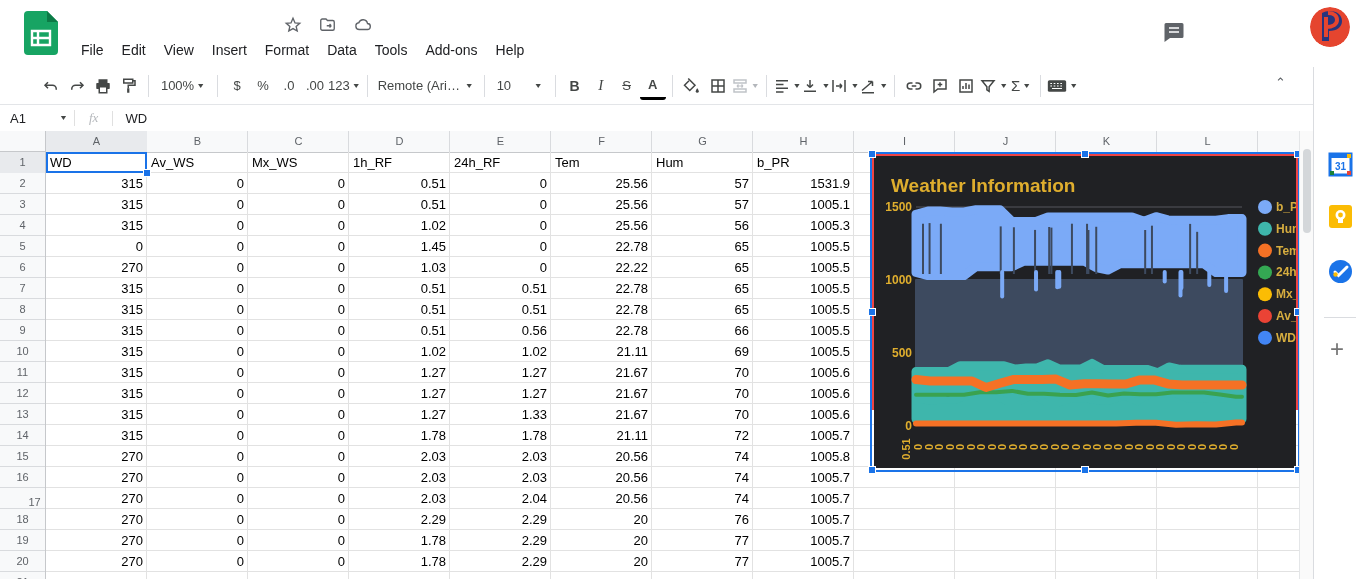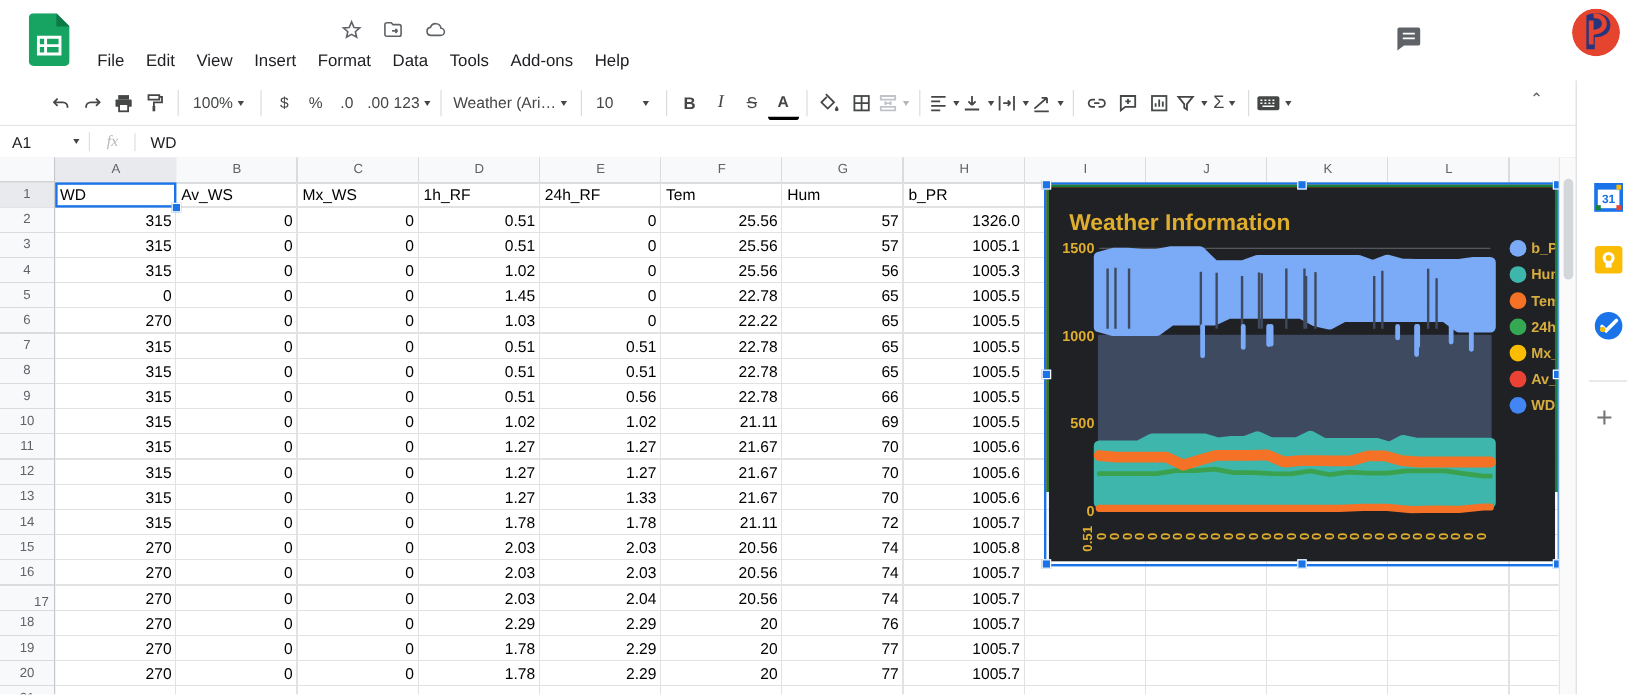--- a/index.html
+++ b/index.html
@@ -47,21 +47,21 @@
   #cells{position:absolute;left:46px;top:21px;width:1253px;height:427px;
       background-image:repeating-linear-gradient(to right,transparent 0 100px,#e2e2e2 100px 101px),
                        repeating-linear-gradient(to bottom,transparent 0 20px,#e2e2e2 20px 21px);}
   .cell{position:absolute;height:21px;width:97px;line-height:21px;font-size:13px;color:#000;overflow:hidden;cursor:cell;}
   .cell.num{text-align:right;}
   .hl{background:#e8eaed;}
   #sel-a1{position:absolute;left:0;top:0;width:101px;height:21px;border:2px solid #1a73e8;box-sizing:border-box;}
   #fill-handle{position:absolute;left:95px;top:15px;width:6px;height:6px;background:#1a73e8;border:1px solid #fff;}
   
   #chart-sel{position:absolute;left:870px;top:152px;width:426px;height:316px;border:2px solid #1a73e8;}
-  #chart-box{position:absolute;left:0;top:0;width:426px;height:256px;border:2px solid #15803d;box-sizing:border-box;background:#c2410c;cursor:move;}
+  #chart-box{position:absolute;left:0;top:0;width:426px;height:256px;border:2px solid #ef4444;box-sizing:border-box;background:#e5e5e5;cursor:move;}
   .handle{position:absolute;width:8px;height:8px;background:#1a73e8;border:1px solid #fff;box-sizing:border-box;cursor:grab;}
   
   #vscroll{position:absolute;left:1299px;top:131px;width:14px;height:448px;background:#fafafa;border-left:1px solid #e4e6e8;box-sizing:border-box;}
   #vthumb{position:absolute;left:3px;top:18px;width:8px;height:84px;border-radius:4px;background:#d4d7da;cursor:grab;}
   #sidepanel{position:absolute;left:1313px;top:67px;width:53px;height:512px;background:#fff;border-left:1px solid #dadce0;box-sizing:border-box;}
   .side-icon{position:absolute;left:14px;cursor:pointer;}
   #side-divider{position:absolute;left:10px;top:250px;width:32px;height:1px;background:#dadce0;}
   #side-plus{position:absolute;left:16px;top:268px;font-size:24px;color:#757575;cursor:pointer;}
 </style>
 </head>
@@ -150,21 +150,21 @@
     <div class="tbtn">$</div>
     <div class="tbtn">%</div>
     <div class="tbtn">.0</div>
     <div class="tbtn">.00</div>
     <div class="tbtn">
         <span>123</span>
         <span class="caret">▼</span>
       </div>
     <div class="tsep"></div>
     <div class="tbtn" style="width:96px;justify-content:space-between;padding:0 4px;">
-        <span>Weather (Ari…</span>
+        <span>Remote (Ari…</span>
         <span class="caret">▼</span>
       </div>
     <div class="tsep"></div>
     <div class="tbtn" style="width:46px;justify-content:space-between;padding:0 6px;">
         <span>10</span>
         <span class="caret">▼</span>
       </div>
     <div class="tsep"></div>
     <div class="tbtn tbold">B</div>
     <div class="tbtn titalic">I</div>
@@ -312,21 +312,21 @@
         <div class="cell" style="left: 509px; top: 0px;">Tem</div>
         <div class="cell" style="left: 610px; top: 0px;">Hum</div>
         <div class="cell" style="left: 711px; top: 0px;">b_PR</div>
         <div class="cell num" style="left: 0px; top: 21px;">315</div>
         <div class="cell num" style="left: 101px; top: 21px;">0</div>
         <div class="cell num" style="left: 202px; top: 21px;">0</div>
         <div class="cell num" style="left: 303px; top: 21px;">0.51</div>
         <div class="cell num" style="left: 404px; top: 21px;">0</div>
         <div class="cell num" style="left: 505px; top: 21px;">25.56</div>
         <div class="cell num" style="left: 606px; top: 21px;">57</div>
-        <div class="cell num" style="left: 707px; top: 21px;">1326.0</div>
+        <div class="cell num" style="left: 707px; top: 21px;">1531.9</div>
         <div class="cell num" style="left: 0px; top: 42px;">315</div>
         <div class="cell num" style="left: 101px; top: 42px;">0</div>
         <div class="cell num" style="left: 202px; top: 42px;">0</div>
         <div class="cell num" style="left: 303px; top: 42px;">0.51</div>
         <div class="cell num" style="left: 404px; top: 42px;">0</div>
         <div class="cell num" style="left: 505px; top: 42px;">25.56</div>
         <div class="cell num" style="left: 606px; top: 42px;">57</div>
         <div class="cell num" style="left: 707px; top: 42px;">1005.1</div>
         <div class="cell num" style="left: 0px; top: 63px;">315</div>
         <div class="cell num" style="left: 101px; top: 63px;">0</div>

